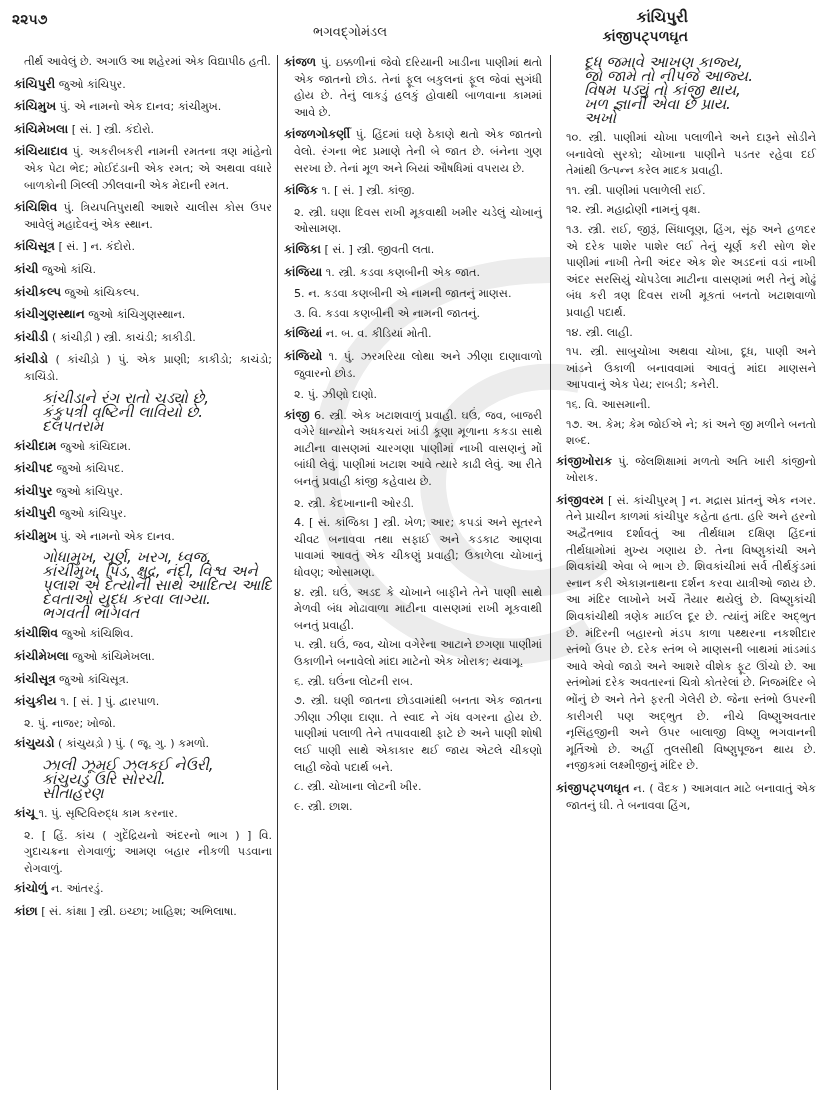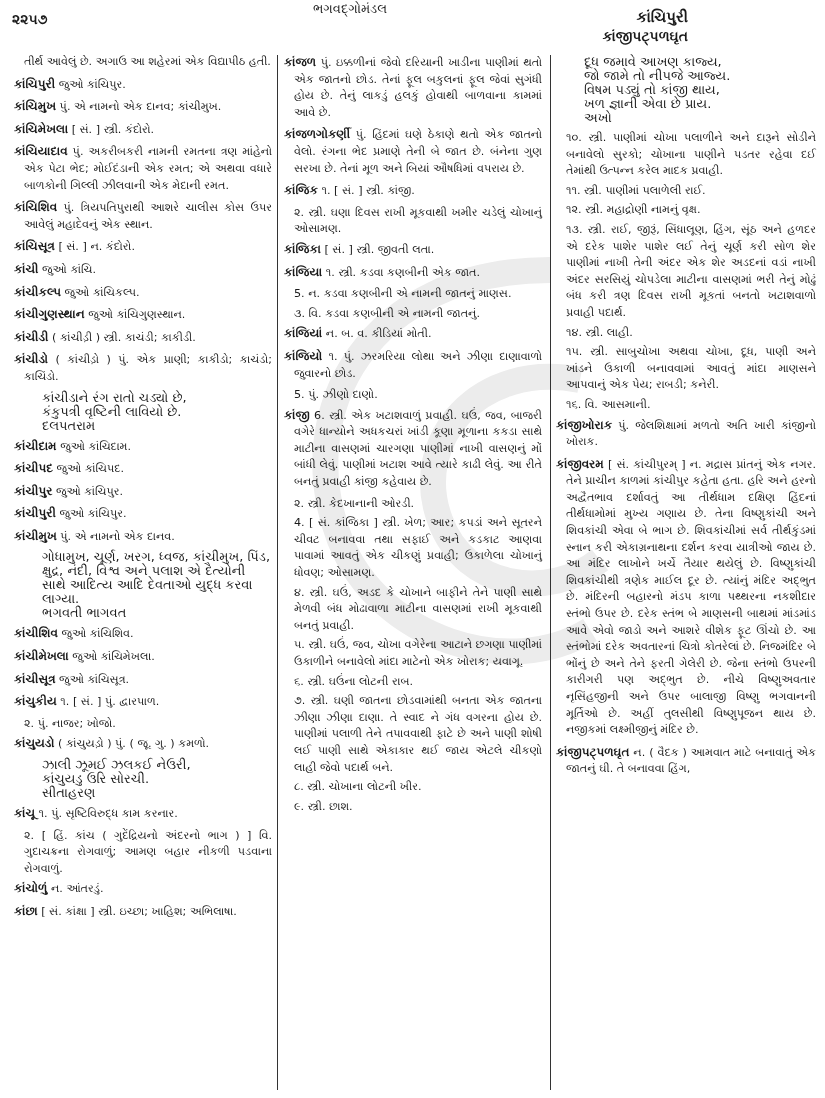--- a/index.html
+++ b/index.html
@@ -1,34 +1,34 @@
 <!DOCTYPE html>
 <html><head>
 <meta charset="utf-8">
 <style>
   html, body { margin: 0; padding: 0; background: #ffffff; }
   body { width: 825px; height: 1098px; overflow: hidden; position: relative;
          font-family: "DejaVu Sans", sans-serif; color: #1a1a1a; }
   .watermark { position: absolute; left: 250px; top: 210px; width: 420px; height: 520px; pointer-events: none; }
   .header { position: absolute; left: 0; top: 0; width: 700px; height: 54px; }
   .page-num { position: absolute; left: 12px; top: 11px; font-size: 14px; font-weight: bold; }
-  .running-title { position: absolute; left: 0; right: 0; top: 1px; text-align: center; font-size: 13px; }
+  .running-title { position: absolute; left: 0; right: 0; top: 24px; text-align: center; font-size: 13px; }
   .guide-top { position: absolute; right: 12px; top: 8px; font-size: 15px; font-weight: bold; text-align: right; }
   .guide-bottom { position: absolute; right: 12px; top: 28px; font-size: 14px; font-weight: bold; text-align: right; }
   .col { position: absolute; top: 54px; font-size: 11.2px; line-height: 16.6px; }
   .col1 { left: 14px; width: 258px; }
   .col2 { left: 284px; width: 258px; }
   .col3 { left: 556px; width: 260px; }
   .rule { position: absolute; width: 1px; background: #333; top: 55px; height: 1035px; }
   .rule1 { left: 277px; }
   .rule2 { left: 550px; }
   .entry { margin: 0 0 5px 0; text-align: justify; padding-left: 10px; text-indent: -10px; }
   .hw { font-weight: bold; font-size: 12px; }
   .sub { margin: 0 0 3px 10px; text-align: justify; }
-  .quote { margin: 1px 0 5px 28px; font-size: 13px; line-height: 14px; }
+  .quote { margin: 1px 0 5px 28px; font-size: 15px; line-height: 14px; font-style: italic; }
   .quote .src { display: block; }
   .cont { margin: 0 0 5px 10px; text-align: justify; }
 </style>
 </head>
 <body>
 
 <svg class="watermark" viewBox="0 0 420 520">
   <g fill="none" stroke="#ececec" stroke-width="26">
     <path d="M300 60 C120 60 40 200 90 330 C130 430 260 470 340 420"></path>
     <path d="M330 170 C230 150 160 230 190 310 C215 380 300 390 350 350"></path>
@@ -92,21 +92,21 @@
     <div class="entry"><span class="hw">કાંજળ</span><span> પું. ઇક્કળીનાં જેવો દરિયાની ખાડીના પાણીમાં થતો એક જાતનો છોડ. તેનાં ફૂલ બકુલનાં ફૂલ જેવાં સુગંધી હોય છે. તેનું લાકડું હલકું હોવાથી બાળવાના કામમાં આવે છે.</span></div>
     <div class="entry"><span class="hw">કાંજળગોકર્ણી</span><span> પું. હિંદમાં ઘણે ઠેકાણે થતો એક જાતનો વેલો. રંગના ભેદ પ્રમાણે તેની બે જાત છે. બંનેના ગુણ સરખા છે. તેનાં મૂળ અને બિયાં ઔષધિમાં વપરાય છે.</span></div>
     <div class="entry"><span class="hw">કાંજિક</span><span> ૧. [ સં. ] સ્ત્રી. કાંજી.</span></div>
     <div class="sub">૨. સ્ત્રી. ઘણા દિવસ રાખી મૂકવાથી ખમીર ચડેલું ચોખાનું ઓસામણ.</div>
     <div class="entry"><span class="hw">કાંજિકા</span><span> [ સં. ] સ્ત્રી. જીવતી લતા.</span></div>
     <div class="entry"><span class="hw">કાંજિયા</span><span> ૧. સ્ત્રી. કડવા કણબીની એક જાત.</span></div>
     <div class="sub">5. ન. કડવા કણબીની એ નામની જાતનું માણસ.</div>
     <div class="sub">૩. વિ. કડવા કણબીની એ નામની જાતનું.</div>
     <div class="entry"><span class="hw">કાંજિયાં</span><span> ન. બ. વ. કીડિયાં મોતી.</span></div>
     <div class="entry"><span class="hw">કાંજિયો</span><span> ૧. પું. ઝરમરિયા લોથા અને ઝીણા દાણાવાળો જુવારનો છોડ.</span></div>
-    <div class="sub">5. પું. ઝીણો દાણો.</div>
+    <div class="sub">૨. પું. ઝીણો દાણો.</div>
     <div class="entry"><span class="hw">કાંજી</span><span> 6. સ્ત્રી. એક ખટાશવાળું પ્રવાહી. ઘઉં, જવ, બાજરી વગેરે ધાન્યોને અધકચરાં ખાંડી કૂણા મૂળાના કકડા સાથે માટીના વાસણમાં ચારગણા પાણીમાં નાખી વાસણનું મોં બાંધી લેવું. પાણીમાં ખટાશ આવે ત્યારે કાઢી લેવું. આ રીતે બનતું પ્રવાહી કાંજી કહેવાય છે.</span></div>
     <div class="sub">૨. સ્ત્રી. કેદખાનાની ઓરડી.</div>
     <div class="sub">4. [ સં. કાંજિકા ] સ્ત્રી. ખેળ; આર; કપડાં અને સૂતરને ચીવટ બનાવવા તથા સફાઈ અને કડકાટ આણવા પાવામાં આવતું એક ચીકણું પ્રવાહી; ઉકાળેલા ચોખાનું ધોવણ; ઓસામણ.</div>
     <div class="sub">૪. સ્ત્રી. ઘઉં, અડદ કે ચોખાને બાફીને તેને પાણી સાથે મેળવી બંધ મોઢાવાળા માટીના વાસણમાં રાખી મૂકવાથી બનતું પ્રવાહી.</div>
     <div class="sub">૫. સ્ત્રી. ઘઉં, જવ, ચોખા વગેરેના આટાને છગણા પાણીમાં ઉકાળીને બનાવેલો માંદા માટેનો એક ખોરાક; યવાગૂ.</div>
     <div class="sub">૬. સ્ત્રી. ઘઉંના લોટની રાબ.</div>
     <div class="sub">૭. સ્ત્રી. ઘણી જાતના છોડવામાંથી બનતા એક જાતના ઝીણા ઝીણા દાણા. તે સ્વાદ ને ગંધ વગરના હોય છે. પાણીમાં પલાળી તેને તપાવવાથી ફાટે છે અને પાણી શોષી લઈ પાણી સાથે એકાકાર થઈ જાય એટલે ચીકણો લાહી જેવો પદાર્થ બને.</div>
     <div class="sub">૮. સ્ત્રી. ચોખાના લોટની ખીર.</div>
     <div class="sub">૯. સ્ત્રી. છાશ.</div>
   </div>
@@ -118,16 +118,17 @@
       <div>ખળ જ્ઞાની એવા છે પ્રાય.</div>
       <span class="src">અખો</span>
     </div>
     <div class="sub">૧૦. સ્ત્રી. પાણીમાં ચોખા પલાળીને અને દારૂને સોડીને બનાવેલો સુરકો; ચોખાના પાણીને પડતર રહેવા દઈ તેમાંથી ઉત્પન્ન કરેલ માદક પ્રવાહી.</div>
     <div class="sub">૧૧. સ્ત્રી. પાણીમાં પલાળેલી રાઈ.</div>
     <div class="sub">૧૨. સ્ત્રી. મહાદ્રોણી નામનું વૃક્ષ.</div>
     <div class="sub">૧૩. સ્ત્રી. રાઈ, જીરૂં, સિંધાલૂણ, હિંગ, સૂંઠ અને હળદર એ દરેક પાશેર પાશેર લઈ તેનું ચૂર્ણ કરી સોળ શેર પાણીમાં નાખી તેની અંદર એક શેર અડદનાં વડાં નાખી અંદર સરસિયું ચોપડેલા માટીના વાસણમાં ભરી તેનું મોઢું બંધ કરી ત્રણ દિવસ રાખી મૂકતાં બનતો ખટાશવાળો પ્રવાહી પદાર્થ.</div>
     <div class="sub">૧૪. સ્ત્રી. લાહી.</div>
     <div class="sub">૧૫. સ્ત્રી. સાબુચોખા અથવા ચોખા, દૂધ, પાણી અને ખાંડને ઉકાળી બનાવવામાં આવતું માંદા માણસને આપવાનું એક પેય; રાબડી; કનેરી.</div>
     <div class="sub">૧૬. વિ. આસમાની.</div>
+    <div class="sub">૧૭. અ. કેમ; કેમ જોઈએ ને; કાં અને જી મળીને બનતો શબ્દ.</div>
     <div class="entry"><span class="hw">કાંજીખોરાક</span><span> પું. જેલશિક્ષામાં મળતો અતિ ખારી કાંજીનો ખોરાક.</span></div>
     <div class="entry"><span class="hw">કાંજીવરમ</span><span> [ સં. કાંચીપુરમ્ ] ન. મદ્રાસ પ્રાંતનું એક નગર. તેને પ્રાચીન કાળમાં કાંચીપુર કહેતા હતા. હરિ અને હરનો અદ્વૈતભાવ દર્શાવતું આ તીર્થધામ દક્ષિણ હિંદનાં તીર્થધામોમાં મુખ્ય ગણાય છે. તેના વિષ્ણુકાંચી અને શિવકાંચી એવા બે ભાગ છે. શિવકાંચીમાં સર્વ તીર્થકુંડમાં સ્નાન કરી એકાગ્રનાથના દર્શન કરવા યાત્રીઓ જાય છે. આ મંદિર લાખોને ખર્ચે તૈયાર થયેલું છે. વિષ્ણુકાંચી શિવકાંચીથી ત્રણેક માઈલ દૂર છે. ત્યાંનું મંદિર અદ્ભુત છે. મંદિરની બહારનો મંડપ કાળા પથ્થરના નકશીદાર સ્તંભો ઉપર છે. દરેક સ્તંભ બે માણસની બાથમાં માંડમાંડ આવે એવો જાડો અને આશરે વીશેક ફૂટ ઊંચો છે. આ સ્તંભોમાં દરેક અવતારનાં ચિત્રો કોતરેલાં છે. નિજમંદિર બે ભોંનું છે અને તેને ફરતી ગેલેરી છે. જેના સ્તંભો ઉપરની કારીગરી પણ અદ્ભુત છે. નીચે વિષ્ણુઅવતાર નૃસિંહજીની અને ઉપર બાલાજી વિષ્ણુ ભગવાનની મૂર્તિઓ છે. અહીં તુલસીથી વિષ્ણુપૂજન થાય છે. નજીકમાં લક્ષ્મીજીનું મંદિર છે.</span></div>
     <div class="entry"><span class="hw">કાંજીપટ્પળઘૃત</span><span> ન. ( વૈદક ) આમવાત માટે બનાવાતું એક જાતનું ઘી. તે બનાવવા હિંગ,</span></div>
   </div>
 
 </body></html>

